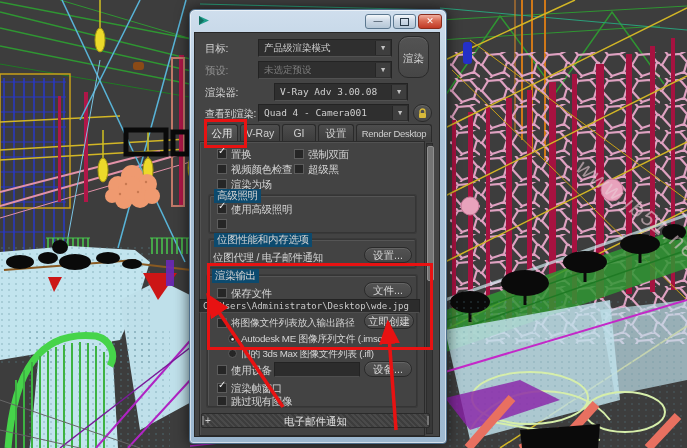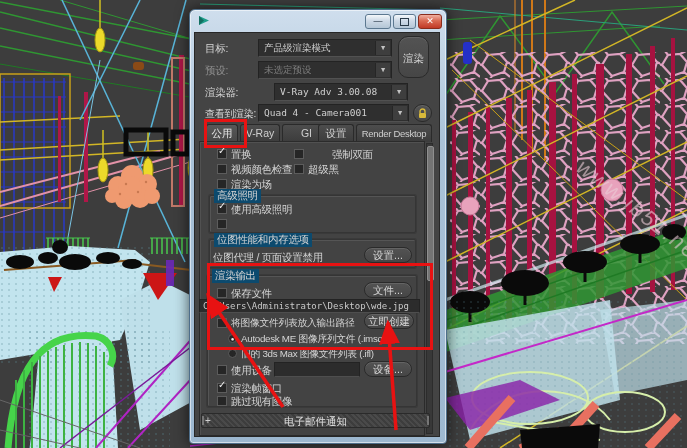--- a/index.html
+++ b/index.html
@@ -288,37 +288,37 @@
   </div>
   <div class="abs btn" style="left:413px;top:104px;width:19px;height:18px;z-index:11;">
     <svg width="11" height="11" style="margin-top:3px;" viewBox="0 0 11 11">
       <path d="M3,5 V3.5 A2.5,2.5 0 0 1 8,3.5 V5" fill="none" stroke="#d8b93a" stroke-width="1.4"></path>
       <rect x="2" y="5" width="7" height="5" rx="1" fill="#d8b93a"></rect>
     </svg>
   </div>
 
   <div class="tab active" style="left:206px;width:32px;z-index:11;">公用</div>
   <div class="tab" style="left:240px;width:40px;z-index:11;">V-Ray</div>
-  <div class="tab" style="left:282px;width:49px;z-index:11;">GI</div>
+  <div class="tab" style="left:282px;width:34px;z-index:11;">GI</div>
   <div class="tab" style="left:318px;width:36px;z-index:11;">设置</div>
   <div class="tab" style="left:356px;width:76px;font-size:9.5px;letter-spacing:-.3px;z-index:11;">Render Desktop</div>
 
   <div class="abs panel" style="z-index:11;"></div>
   <div class="abs scroll" style="z-index:12;">
     <div class="thumb"></div>
   </div>
 
   <div class="abs cb" style="left:217px;top:149px;z-index:12;">
       <span class="mk">✓</span>
     </div>
   <div class="abs lbl" style="left:231px;top:148px;z-index:12;">置换</div>
   <div class="abs cb" style="left:294px;top:149px;z-index:12;">
       <span class="mk"></span>
     </div>
-  <div class="abs lbl" style="left:308px;top:148px;z-index:12;margin-left:24px;">强制双面</div>
+  <div class="abs lbl" style="left:308px;top:148px;z-index:12;">强制双面</div>
 
   <div class="abs cb" style="left:217px;top:164px;z-index:12;">
       <span class="mk"></span>
     </div>
   <div class="abs lbl" style="left:231px;top:163px;z-index:12;">视频颜色检查</div>
   <div class="abs cb" style="left:294px;top:164px;z-index:12;">
       <span class="mk"></span>
     </div>
   <div class="abs lbl" style="left:308px;top:163px;z-index:12;">超级黑</div>
 
@@ -332,21 +332,21 @@
   <div class="abs cb" style="left:217px;top:204px;z-index:12;">
       <span class="mk">✓</span>
     </div>
   <div class="abs lbl" style="left:231px;top:203px;z-index:12;">使用高级照明</div>
   <div class="abs cb" style="left:217px;top:219px;z-index:12;">
       <span class="mk"></span>
     </div>
 
   <div class="abs grp" style="left:209px;top:239px;width:207px;height:29px;z-index:11;"></div>
   <div class="grptitle" style="left:214px;top:233px;z-index:12;">位图性能和内存选项</div>
-  <div class="abs lbl" style="left:213px;top:251px;z-index:12;">位图代理 / 页面设置禁用</div>
+  <div class="abs lbl" style="left:213px;top:251px;z-index:12;">位图代理 / 电子邮件通知</div>
   <div class="abs btn" style="left:364px;top:247px;width:48px;height:16px;line-height:15px;z-index:12;">设置...</div>
 
   <div class="abs grp" style="left:207px;top:275px;width:210px;height:132px;z-index:11;"></div>
   <div class="grptitle" style="left:212px;top:269px;z-index:12;">渲染输出</div>
 
   <div class="abs cb" style="left:217px;top:288px;z-index:12;">
       <span class="mk"></span>
     </div>
   <div class="abs lbl" style="left:231px;top:287px;z-index:12;">保存文件</div>
   <div class="abs btn" style="left:364px;top:282px;width:48px;height:16px;line-height:15px;z-index:12;">文件...</div>

